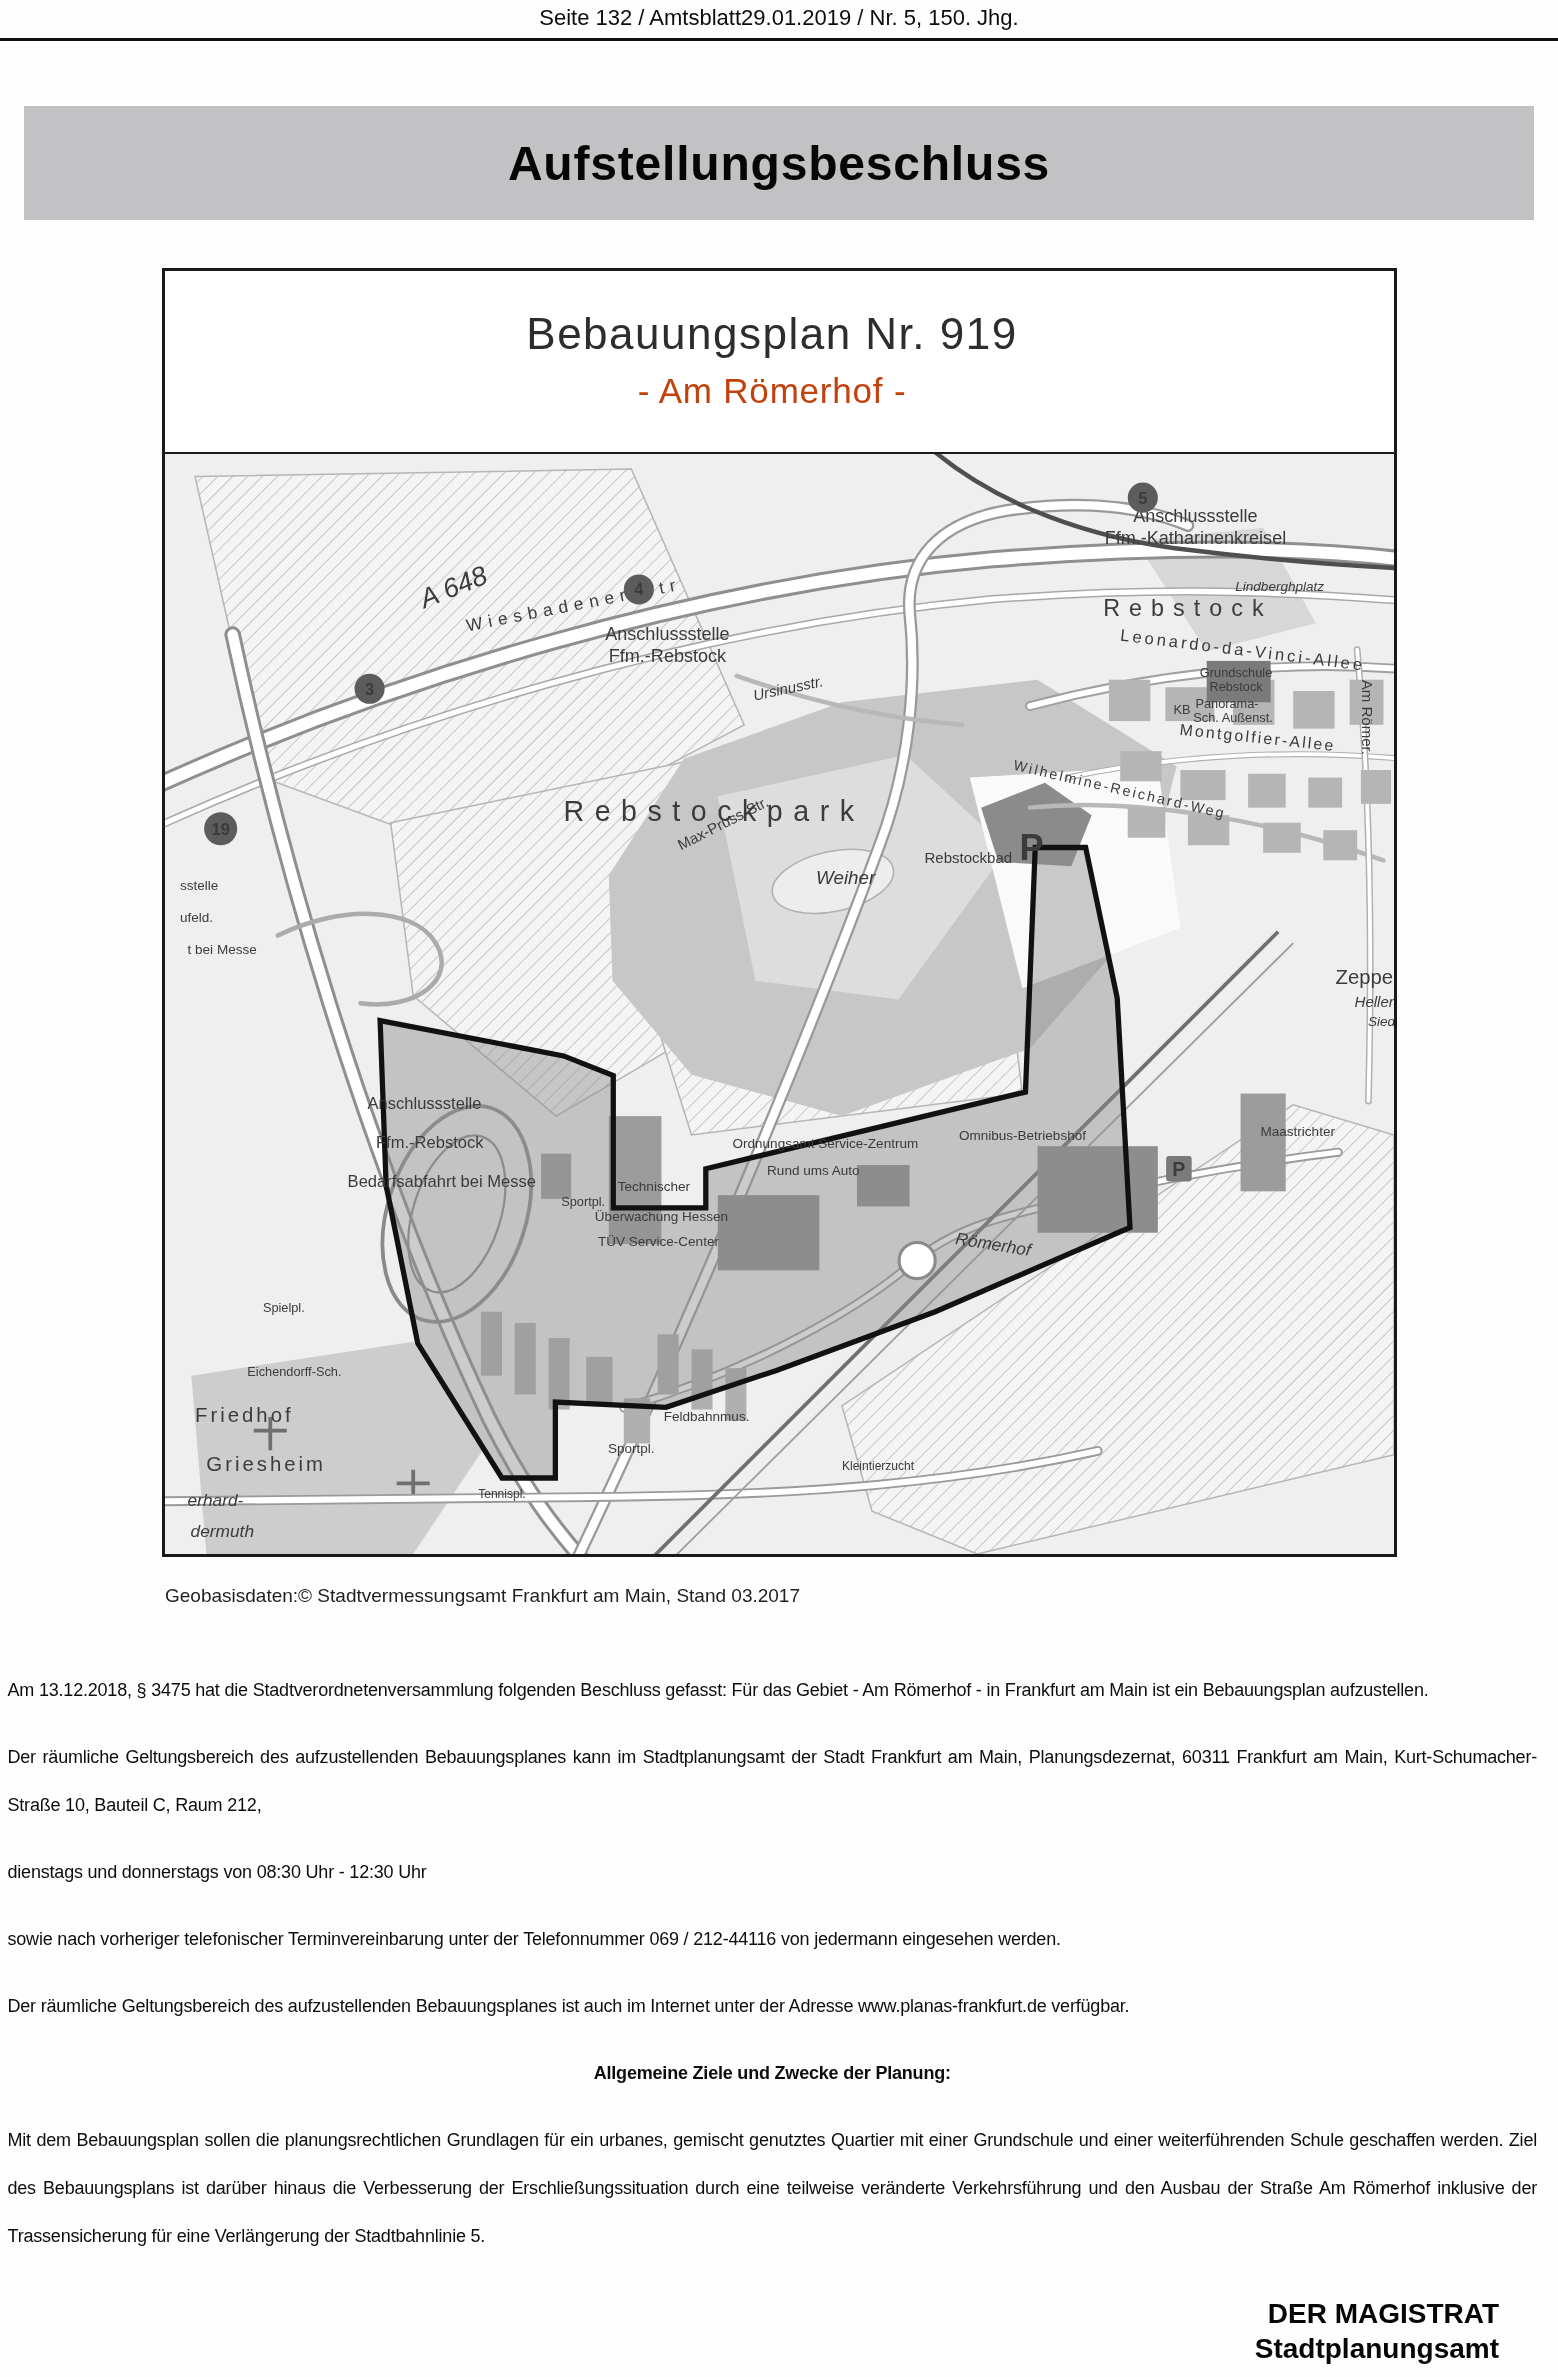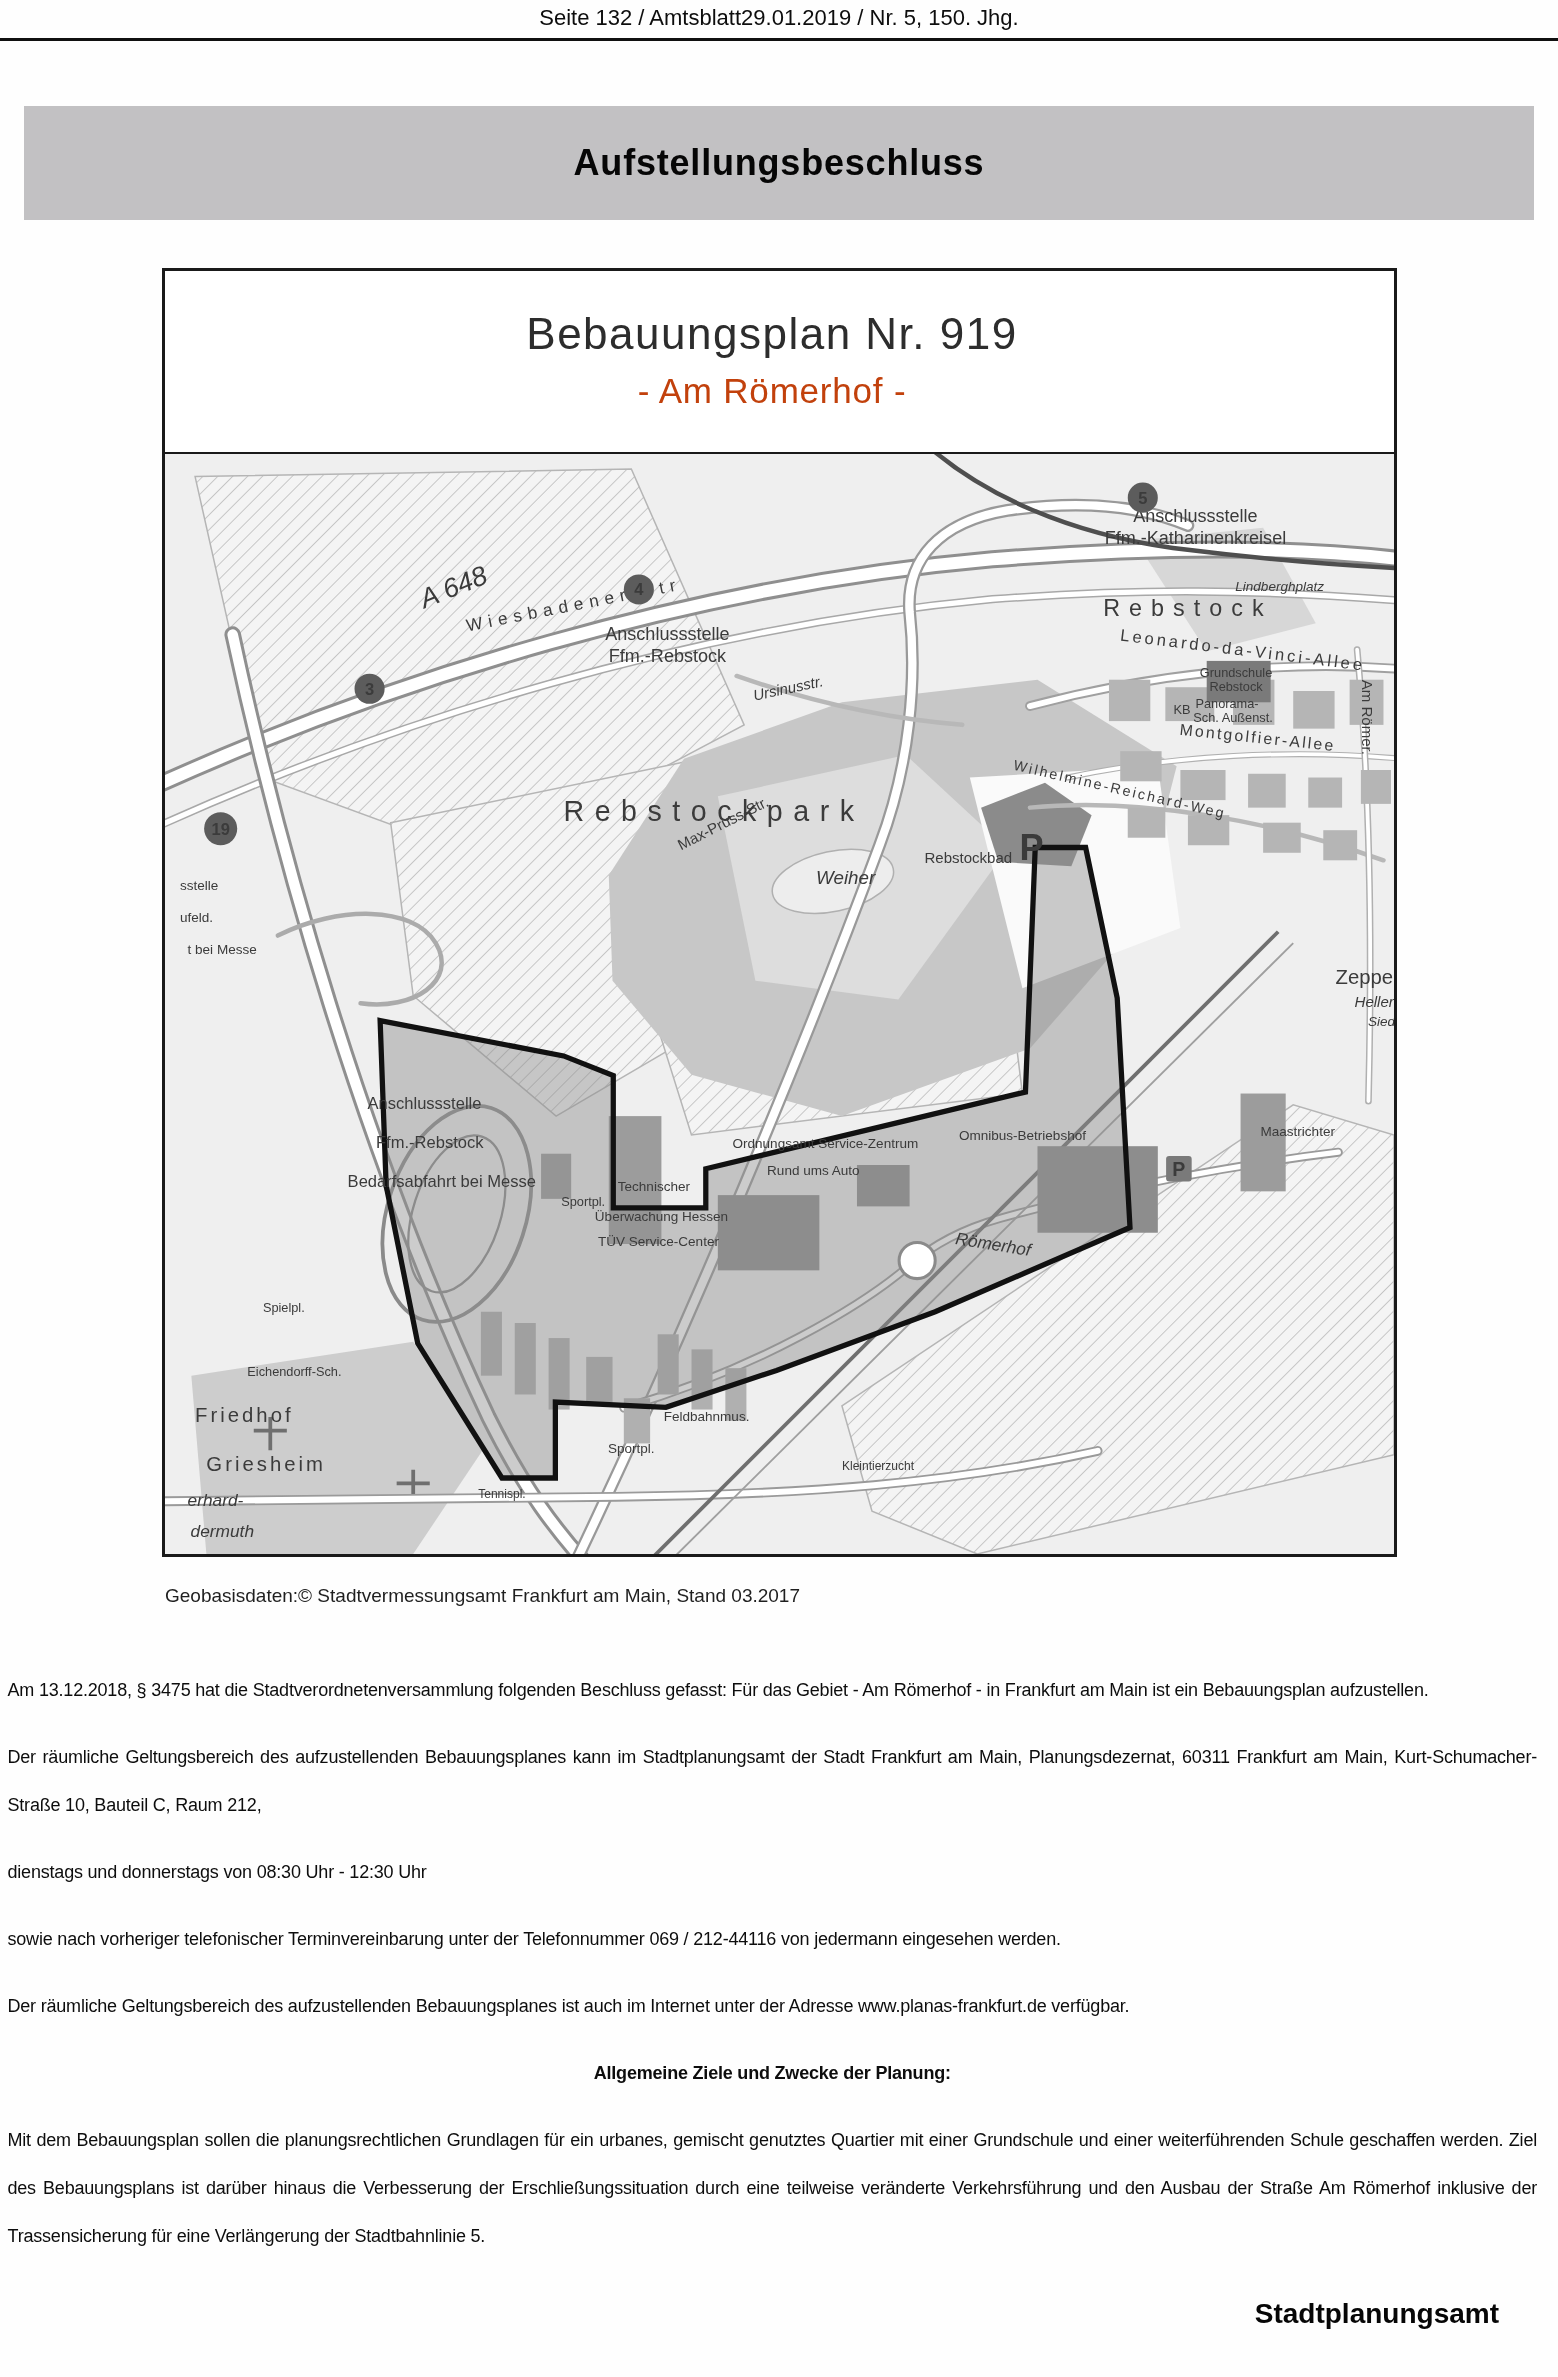--- a/index.html
+++ b/index.html
@@ -2,21 +2,21 @@
 <html style="font-size:12px"><head>
 <meta charset="utf-8">
 <style>
   html,body{margin:0;padding:0;background:#ffffff;}
   .page{width:1558px;height:2377px;position:relative;background:#fefefe;
         font-family:"Liberation Sans",sans-serif;color:#0d0d0d;overflow:hidden;}
   .header{display:flex;justify-content:center;align-items:flex-end;
           padding:4.5px 7.5px 7.5px 7.5px;font-size:22px;border-bottom:3px solid #101010;}
   .banner{margin:65px auto 0 auto;width:1510px;height:114px;
           display:flex;align-items:center;justify-content:center;background:#c2c1c3;}
-  .banner h1{margin:0;font-size:36px;font-weight:bold;letter-spacing:0.8px;color:#060606;}
+  .banner h1{margin:0;font-size:48px;font-weight:bold;letter-spacing:0.8px;color:#060606;}
   .mapfig{margin:48px auto 0 auto;width:1229px;border:3px solid #1a1a1a;background:#ffffff;}
   .map-title{text-align:center;border-bottom:2.3px solid #1a1a1a;padding:38px 14px 41px 0;}
   .mt1{font-size:44px;color:#2d2d2d;letter-spacing:1.5px;}
   .mt2{font-size:35px;color:#c2410c;margin-top:12px;letter-spacing:0.8px;}
   .map-body{height:1100px;position:relative;background:#efefef;}
   .map-body svg{display:block;width:100%;height:100%;}
   svg text{font-family:"Liberation Sans",sans-serif;fill:#3b3b3b;}
   .caption{margin:28px 0 0 165px;font-size:19px;color:#1f1f1f;}
   .body-text{margin:59px 9px 0 7.5px;}
   .body-text p{margin:0 12px 19px 0;font-size:18px;line-height:48px;text-align:justify;letter-spacing:-0.2px;}
@@ -228,17 +228,18 @@
     <p>Am 13.12.2018, § 3475 hat die Stadtverordnetenversammlung folgenden Beschluss gefasst: Für das Gebiet - Am Römerhof - in Frankfurt am Main ist ein Bebauungsplan aufzustellen.</p>
     <p>Der räumliche Geltungsbereich des aufzustellenden Bebauungsplanes kann im Stadtplanungsamt der Stadt Frankfurt am Main, Planungsdezernat, 60311 Frankfurt am Main, Kurt-Schumacher-Straße 10, Bauteil C, Raum 212,</p>
     <p>dienstags und donnerstags von 08:30 Uhr - 12:30 Uhr</p>
     <p>sowie nach vorheriger telefonischer Terminvereinbarung unter der Telefonnummer 069 / 212-44116 von jedermann eingesehen werden.</p>
     <p>Der räumliche Geltungsbereich des aufzustellenden Bebauungsplanes ist auch im Internet unter der Adresse www.planas-frankfurt.de verfügbar.</p>
     <p class="heading">Allgemeine Ziele und Zwecke der Planung:</p>
     <p>Mit dem Bebauungsplan sollen die planungsrechtlichen Grundlagen für ein urbanes, gemischt genutztes Quartier mit einer Grundschule und einer weiterführenden Schule geschaffen werden. Ziel des Bebauungsplans ist darüber hinaus die Verbesserung der Erschließungssituation durch eine teilweise veränderte Verkehrsführung und den Ausbau der Straße Am Römerhof inklusive der Trassensicherung für eine Verlängerung der Stadtbahnlinie 5.</p>
   </div>
 
   <div class="footer">
+    <div>DER MAGISTRAT</div>
     <div>Stadtplanungsamt</div>
   </div>
 
 </div>
 
 
 </body></html>

